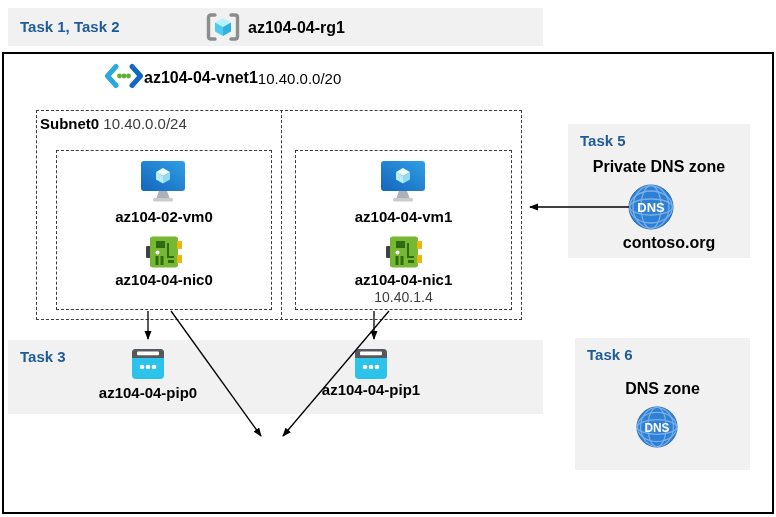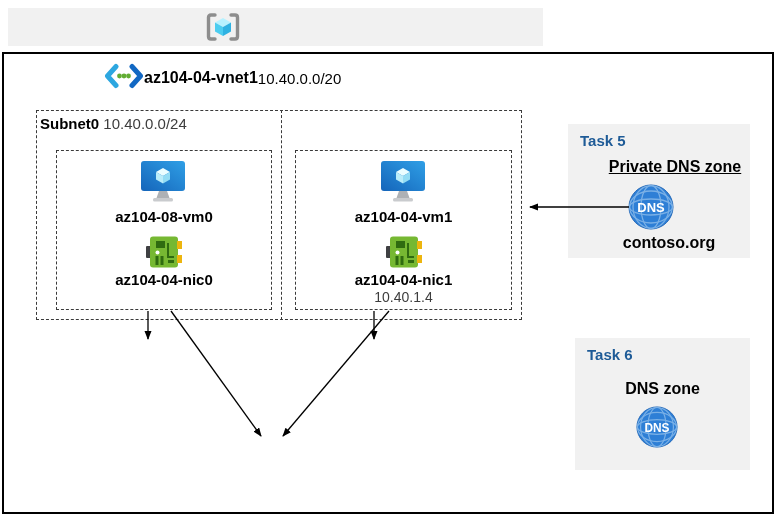--- a/index.html
+++ b/index.html
@@ -25,29 +25,31 @@
   .big-label{font-weight:bold;font-size:16px;color:#000;text-align:center;position:absolute;white-space:nowrap;}
   .overlay{position:absolute;left:0;top:0;z-index:6;pointer-events:none;}
   .header-band{display:block;}
 </style>
 </head>
 <body>
 
 <div class="canvas">
 
   <div class="band header-band" style="left:8px;top:8px;width:535px;height:38px;">
+    <div class="task-label" style="left:12px;top:10px;">Task 1, Task 2</div>
     <div class="abs" style="left:197px;top:4px;">
       <svg width="36" height="30" viewBox="0 0 36 30">
         <path d="M10 3 H6 Q3.5 3 3.5 5.5 V24.5 Q3.5 27 6 27 H10" fill="none" stroke="#8d8d8d" stroke-width="3.4" stroke-linecap="round"></path>
         <path d="M26 3 H30 Q32.5 3 32.5 5.5 V24.5 Q32.5 27 30 27 H26" fill="none" stroke="#8d8d8d" stroke-width="3.4" stroke-linecap="round"></path>
         <polygon points="18,6 26,10.5 18,15 10,10.5" fill="#b7f2ff"></polygon>
         <polygon points="10,10.5 18,15 18,24 10,19.5" fill="#4ccdf0"></polygon>
         <polygon points="26,10.5 18,15 18,24 26,19.5" fill="#2fb2e2"></polygon>
       </svg>
     </div>
+    <div class="res-label" style="left:240px;top:11px;font-size:16px;text-align:left;">az104-04-rg1</div>
   </div>
 
   <div class="outer-box"></div>
 
   <div class="vnet-header">
     <span>
       <svg width="40" height="26" viewBox="0 0 40 26">
         <polyline points="12,3.5 3.5,13 12,22.5" fill="none" stroke="#2da7e0" stroke-width="5" stroke-linecap="round" stroke-linejoin="round"></polyline>
         <polyline points="28,3.5 36.5,13 28,22.5" fill="none" stroke="#1268c3" stroke-width="5" stroke-linecap="round" stroke-linejoin="round"></polyline>
         <circle cx="15.5" cy="13" r="2.4" fill="#62ad33"></circle>
@@ -128,21 +130,21 @@
         </g>
       </symbol>
     </defs>
   </svg>
 
   <div class="abs" style="left:140px;top:161px;">
     <svg width="46" height="42">
         <use href="#vm-icon"></use>
       </svg>
   </div>
-  <div class="res-label" style="left:56px;top:208px;width:216px;">az104-08-vm0</div>
+  <div class="res-label" style="left:56px;top:208px;width:216px;">az104-02-vm0</div>
   <div class="abs" style="left:146px;top:235px;">
     <svg width="36" height="34">
         <use href="#nic-icon"></use>
       </svg>
   </div>
   <div class="res-label" style="left:56px;top:271px;width:216px;">az104-04-nic0</div>
 
   <div class="abs" style="left:380px;top:161px;">
     <svg width="46" height="42">
         <use href="#vm-icon"></use>
@@ -152,30 +154,45 @@
   <div class="abs" style="left:386px;top:235px;">
     <svg width="36" height="34">
         <use href="#nic-icon"></use>
       </svg>
   </div>
   <div class="res-label" style="left:295px;top:271px;width:217px;">az104-04-nic1</div>
   <div class="ip-label" style="left:295px;top:289px;width:217px;">10.40.1.4</div>
 
   <div class="band" style="left:568px;top:124px;width:182px;height:134px;">
     <div class="task-label" style="left:12px;top:8px;">Task 5</div>
-    <div class="big-label" style="left:16px;top:34px;width:182px;text-decoration:underline;">Private DNS zone</div>
+    <div class="big-label" style="left:0;top:34px;width:182px;">Private DNS zone</div>
     <div class="abs" style="left:60px;top:60px;">
       <svg width="46" height="46">
           <use href="#dns-icon"></use>
         <text x="23" y="28" text-anchor="middle" font-family="Liberation Sans, sans-serif" font-size="13" font-weight="bold" fill="#ffffff">DNS</text>
       </svg>
     </div>
     <div class="big-label" style="left:0;top:110px;width:182px;padding-left:20px;">contoso.org</div>
   </div>
 
+  <div class="band" style="left:8px;top:340px;width:535px;height:74px;">
+    <div class="task-label" style="left:12px;top:8px;">Task 3</div>
+    <div class="abs" style="left:123px;top:8px;position:absolute;">
+      <svg width="34" height="32">
+          <use href="#pip-icon"></use>
+        </svg>
+    </div>
+    <div class="res-label" style="left:50px;top:44px;width:180px;">az104-04-pip0</div>
+    <div class="abs" style="left:346px;top:8px;position:absolute;">
+      <svg width="34" height="32">
+          <use href="#pip-icon"></use>
+        </svg>
+    </div>
+    <div class="res-label" style="left:273px;top:41px;width:180px;">az104-04-pip1</div>
+  </div>
 
   <div class="band" style="left:575px;top:338px;width:175px;height:132px;padding-left:12px;">
     <div class="task-label" style="left:12px;top:8px;">Task 6</div>
     <div class="big-label" style="left:0;top:42px;width:175px;">DNS zone</div>
     <div class="abs" style="left:61px;top:68px;">
       <svg width="42" height="42" viewBox="0 0 46 46">
           <use href="#dns-icon"></use>
         <text x="23" y="28" text-anchor="middle" font-family="Liberation Sans, sans-serif" font-size="13" font-weight="bold" fill="#ffffff">DNS</text>
       </svg>
     </div>

